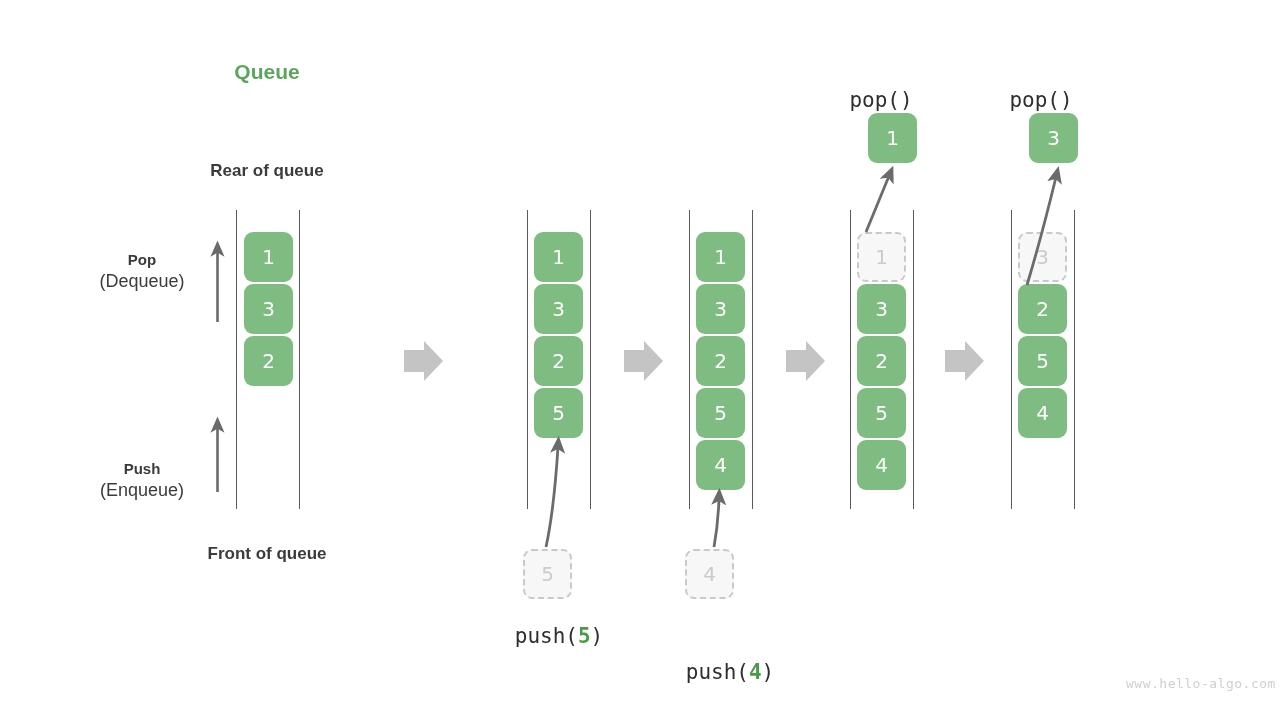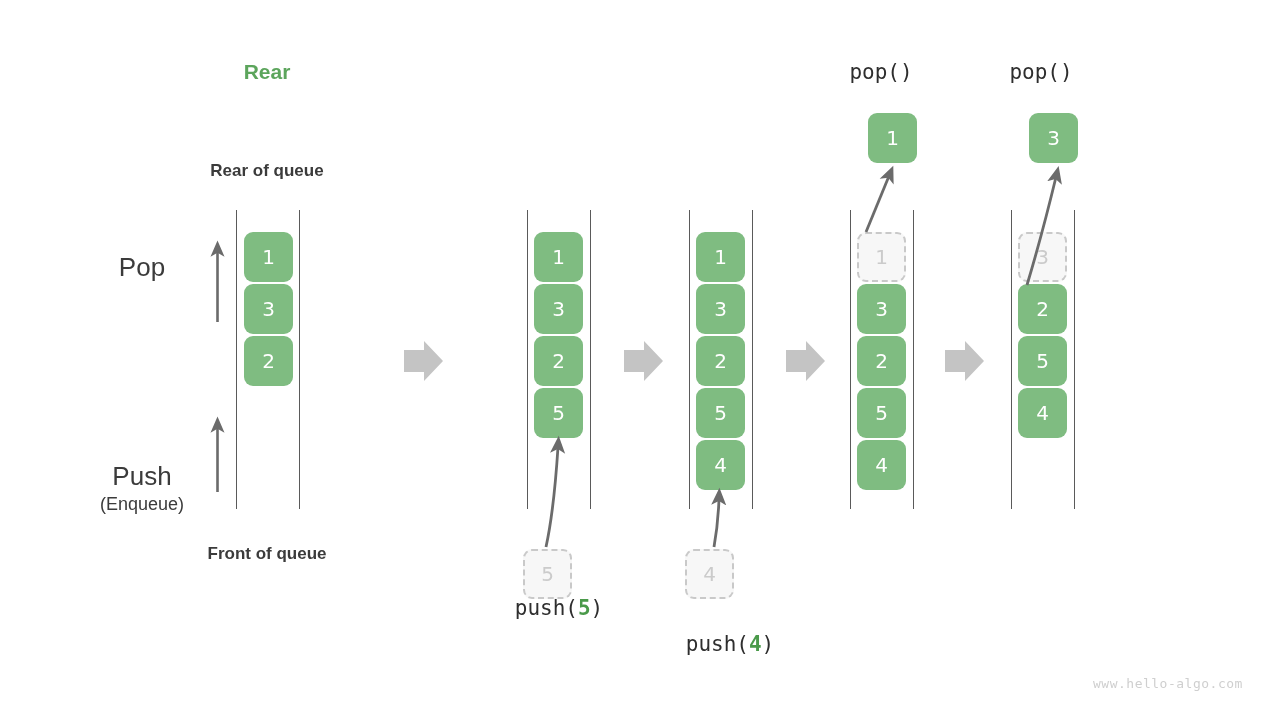--- a/index.html
+++ b/index.html
@@ -18,26 +18,26 @@
     text-align:center;white-space:nowrap;
   }
   .hdr{
     font-weight:bold;font-size:17px;color:#3B3B3B;
     text-align:center;white-space:nowrap;
   }
   .oplabel{
     text-align:center;white-space:nowrap;color:#3B3B3B;
     line-height:1.25;
   }
-  .oplabel .l1{font-weight:normal;font-size:26px;display:block;}
+  .oplabel .l1{font-weight:bold;font-size:15px;display:block;}
   .oplabel .l2{font-weight:normal;font-size:18px;display:block;}
 
   .mono{
     font-family:"DejaVu Sans Mono", monospace;
-    font-size:21px;color:#2E2E2E;white-space:nowrap;text-align:center;
+    font-size:21px;color:#2E2E2E;white-space:nowrap;text-align:center;margin-top:28px;
   }
   .mono .acc{color:#4A9A4A;font-weight:bold;}
 
   .watermark{
     font-family:"DejaVu Sans Mono", monospace;
     font-size:13px;color:#CFCFCF;letter-spacing:.5px;white-space:nowrap;
   }
 
   
   .rail{
@@ -61,28 +61,29 @@
   }
 
   
   #ovl{position:absolute;left:0;top:0;width:1280px;height:720px;pointer-events:none;}
 </style>
 </head>
 <body>
 
 <div id="stage">
 
-  <div class="abs title" style="left:167px;top:60px;width:200px;">Rear</div>
+  <div class="abs title" style="left:167px;top:60px;width:200px;">Queue</div>
 
   <div class="abs hdr" style="left:167px;top:161px;width:200px;">Rear of queue</div>
 
   <div class="abs hdr" style="left:167px;top:544px;width:200px;">Front of queue</div>
 
   <div class="abs oplabel" style="left:52px;top:251px;width:180px;">
     <span class="l1">Pop</span>
+    <span class="l2">(Dequeue)</span>
   </div>
 
   <div class="abs oplabel" style="left:52px;top:428px;width:180px;margin-top:32px;">
     <span class="l1">Push</span>
     <span class="l2">(Enqueue)</span>
   </div>
 
   <div class="abs mono" style="left:806px;top:60px;width:150px;">pop()</div>
   <div class="abs mono" style="left:966px;top:60px;width:150px;">pop()</div>
 
@@ -182,15 +183,15 @@
 
     <g>
       <path d="M866,232 Q877,205 889,176" fill="none" stroke="#6B6B6B" stroke-width="2.8" marker-end="url(#ah)"></path>
     </g>
 
     <g>
       <path d="M1027,285 Q1042,235 1056,177" fill="none" stroke="#6B6B6B" stroke-width="2.8" marker-end="url(#ah)"></path>
     </g>
   </svg>
 
-  <div class="abs watermark" style="left:1093px;top:676px;">www.hello-algo.com</div>
+  <div class="abs watermark" style="left:1126px;top:676px;">www.hello-algo.com</div>
 
 </div>
 
 </body></html>

